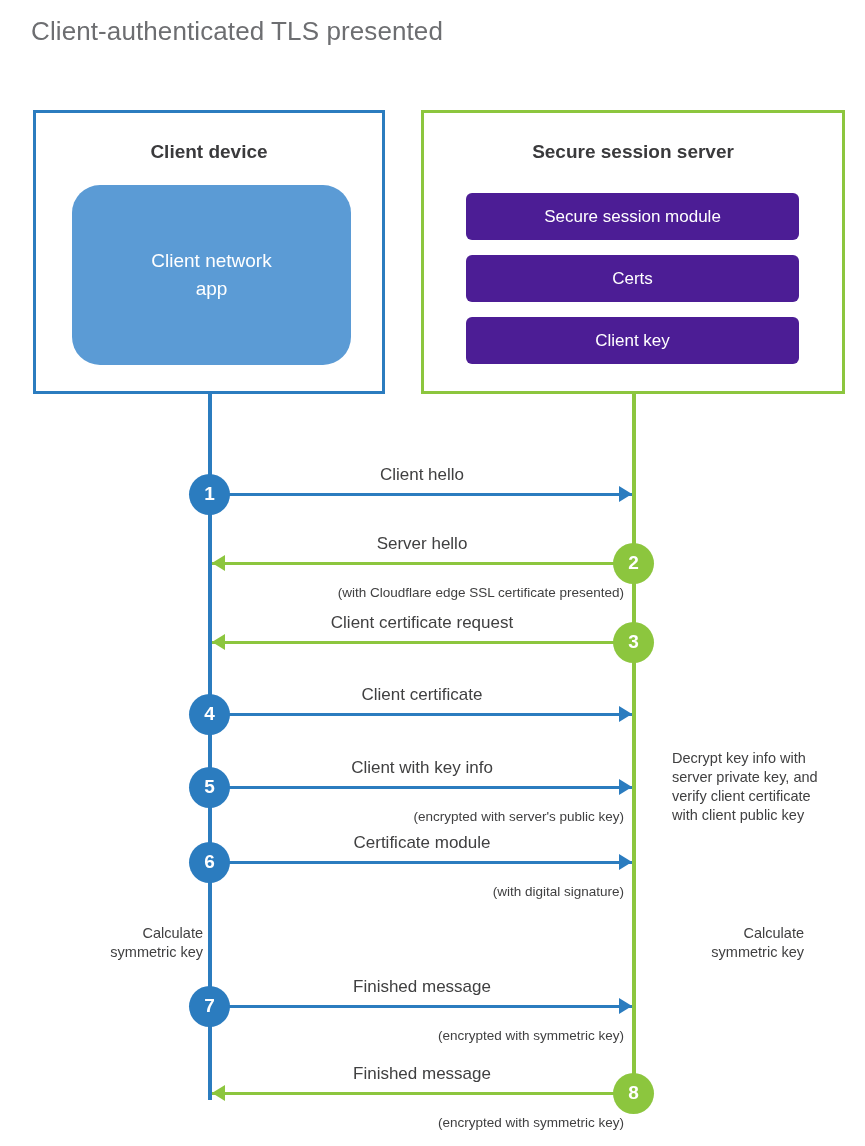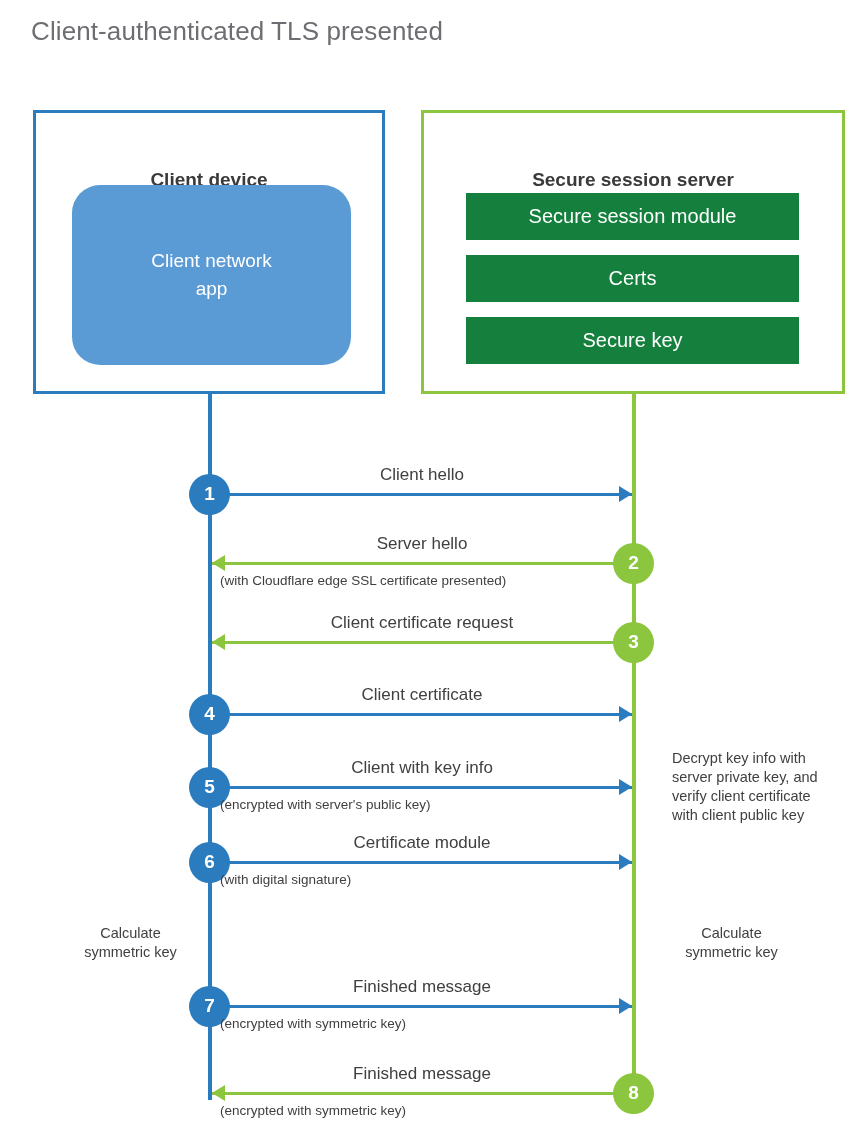--- a/index.html
+++ b/index.html
@@ -42,21 +42,20 @@
     border: 3px solid #8cc63e;
   }
   .party-title {
     position: absolute;
     left: 0; right: 0;
     top: 28px;
     text-align: center;
     font-size: 19px;
     font-weight: bold;
     color: #3a3a3c;
-    margin-top: 28px;
   }
 
   
   #client-network-app {
     position: absolute;
     left: 36px; top: 72px;
     width: 279px; height: 180px;
     background: #5b9bd5;
     color: #ffffff;
     font-size: 19px;
@@ -66,27 +65,28 @@
     justify-content: center;
     text-align: center;
     border-radius: 28px;
   }
 
   
   .server-bar {
     position: absolute;
     left: 42px;
     width: 333px; height: 47px;
-    background: #15803d;
+    background: #4c1d95;
     color: #ffffff;
-    font-size: 20px;
+    font-size: 17px;
     display: flex;
     align-items: center;
     justify-content: center;
     text-align: center;
+    border-radius: 6px;
   }
   #server-bar-0 { top: 80px; }
   #server-bar-1 { top: 142px; }
   #server-bar-2 { top: 204px; }
 
   
   .lifeline {
     position: absolute;
     width: 4px;
   }
@@ -136,51 +136,52 @@
   
   .msg-label {
     position: absolute;
     text-align: center;
     font-size: 17px;
     color: #404041;
     white-space: nowrap;
   }
   .msg-sublabel {
     position: absolute;
-    text-align: left;
+    text-align: right;
     font-size: 13.5px;
     color: #404041;
     white-space: nowrap;
+    margin-top: 12px;
   }
 
   
   .side-note {
     position: absolute;
     font-size: 14.5px;
     line-height: 19px;
     color: #404041;
   }
-  .side-note.center { text-align: center; }
+  .side-note.center { text-align: right; }
   .side-note.leftalign { text-align: left; }
 </style>
 </head>
 <body>
 
 <div id="diagram-title">Client-authenticated TLS presented</div>
 
 <div class="party-box" id="client-device-box">
   <div class="party-title">Client device</div>
   <div id="client-network-app">Client network<br>app</div>
 </div>
 
 <div class="party-box" id="secure-server-box">
   <div class="party-title">Secure session server</div>
   <div class="server-bar" id="server-bar-0">Secure session module</div>
   <div class="server-bar" id="server-bar-1">Certs</div>
-  <div class="server-bar" id="server-bar-2">Secure key</div>
+  <div class="server-bar" id="server-bar-2">Client key</div>
 </div>
 
 <div class="lifeline" id="client-lifeline"></div>
 <div class="lifeline" id="server-lifeline"></div>
 
 <div id="steps-layer">
     <div class="arrow-line blue" style="left: 212px; width: 420px; top: 492.5px;"></div>
     <div class="arrow-head right blue" style="top: 486px; left: 619px;"></div>
     <div class="step-circle left" style="top: 473.5px;">1</div>
     <div class="msg-label" style="left: 220px; width: 404px; top: 465px;">Client hello</div>

